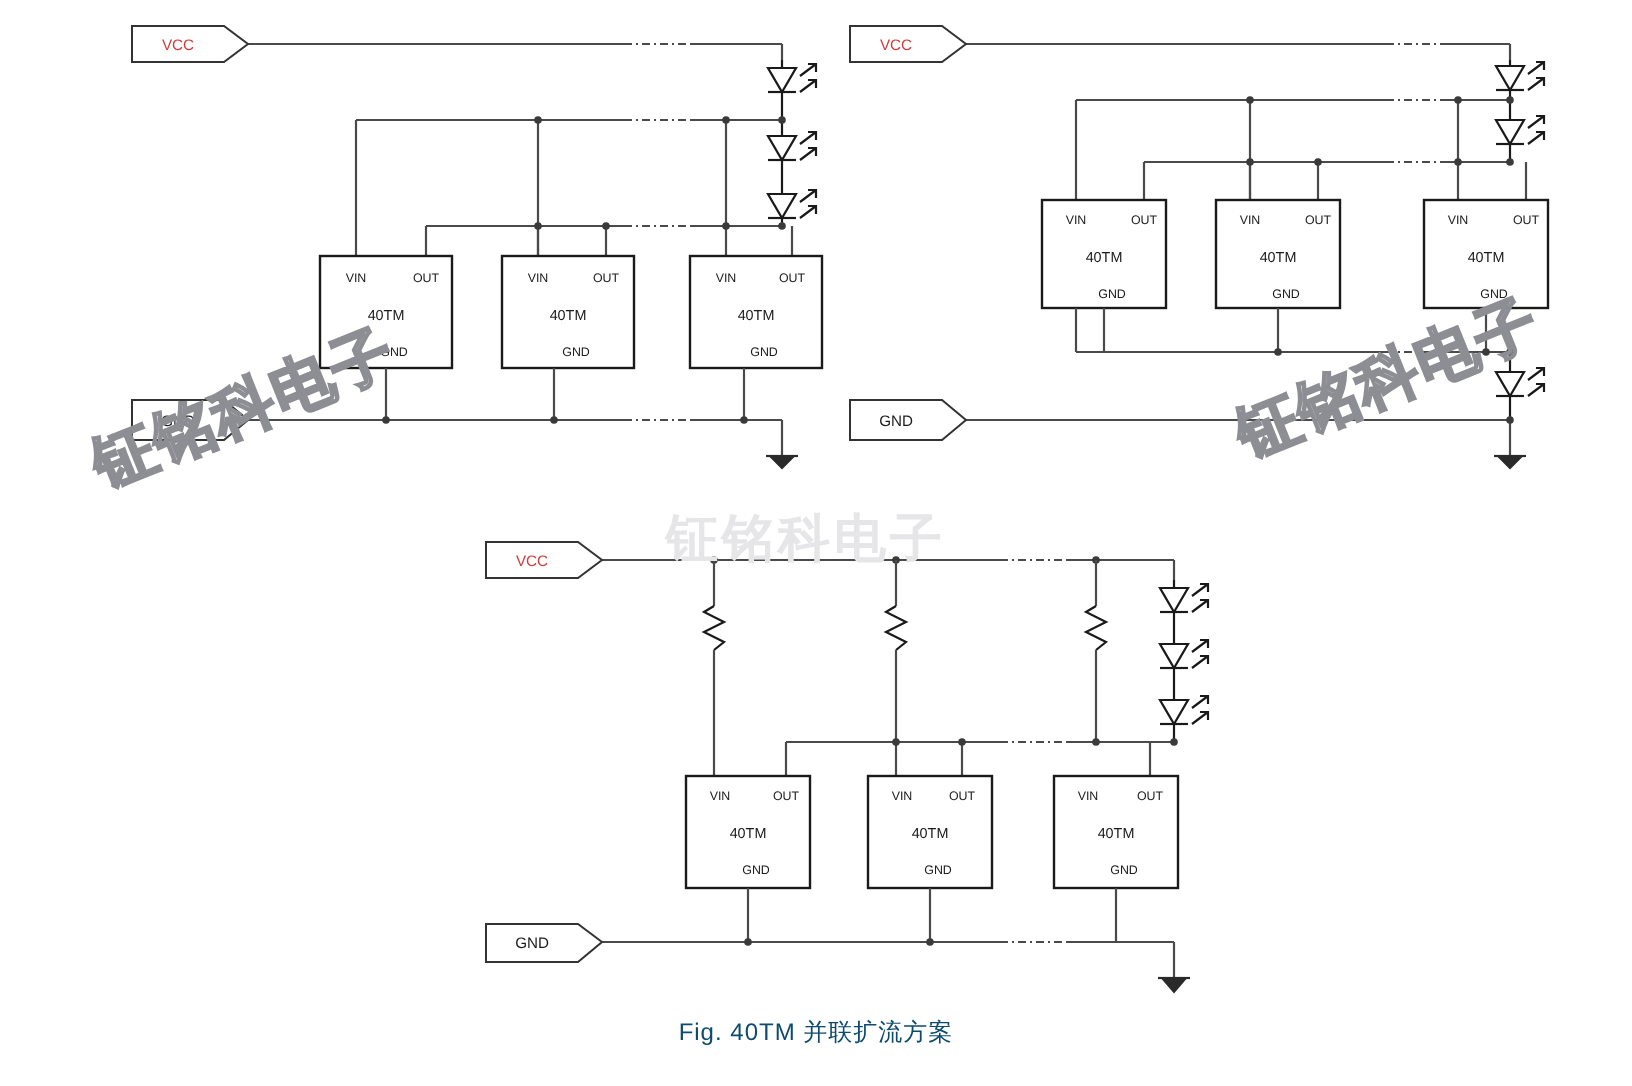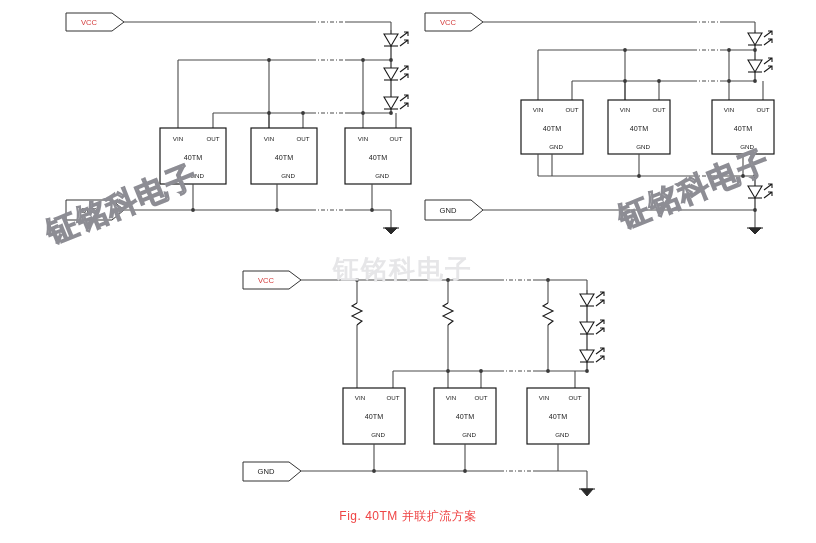--- a/index.html
+++ b/index.html
@@ -21,21 +21,21 @@
   .tagtxt.vcc{fill:#d33a3a;}
   .tagtxt.gnd{fill:#1a1a1a;}
   .led{fill:#ffffff;stroke:#1a1a1a;stroke-width:1.1;}
   .ledline{stroke:#1a1a1a;stroke-width:1.1;fill:none;}
   .res{stroke:#1a1a1a;stroke-width:1.1;fill:none;}
   .node{fill:#3a3a3a;}
   .gndsym{stroke:#2a2a2a;stroke-width:1.1;fill:none;}
   .gndtri{fill:#2a2a2a;stroke:#2a2a2a;stroke-width:1;}
   .caption{
     position:absolute;left:0;right:0;top:508px;text-align:center;
-    font-size:12px;color:#ef4444;letter-spacing:.5px;
+    font-size:12px;color:#0c4a6e;letter-spacing:.5px;
   }
   .wm{
     position:absolute;white-space:nowrap;pointer-events:none;
     font-family:"DejaVu Sans","Liberation Sans",sans-serif;font-weight:700;
   }
   .wm-outline{
     font-size:31px;color:transparent;
     -webkit-text-stroke:1.2px #8d8d94;
     transform:rotate(-22deg);transform-origin:left top;
     letter-spacing:1px;

